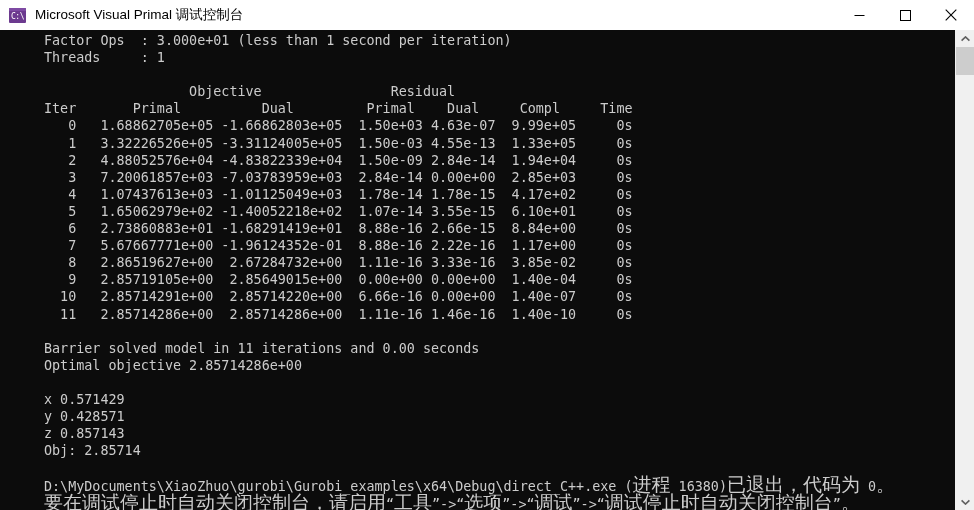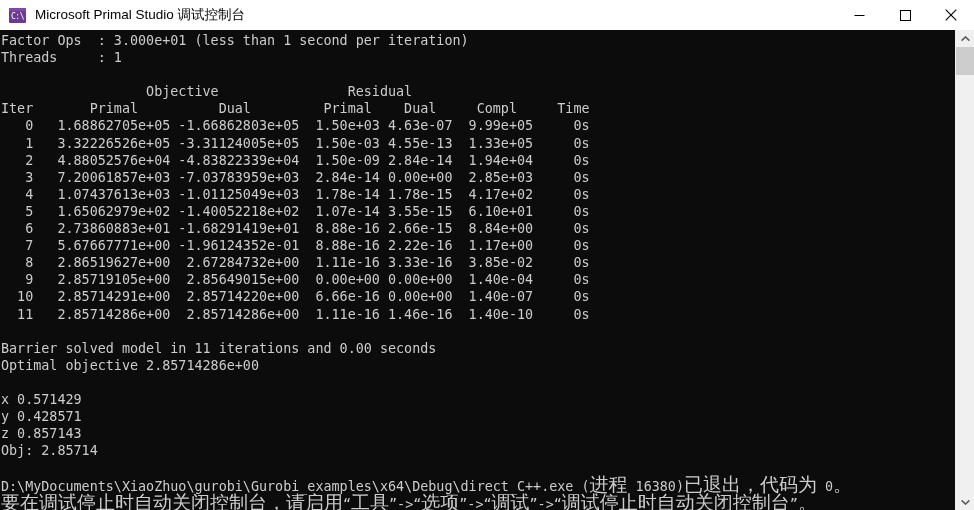--- a/index.html
+++ b/index.html
@@ -108,20 +108,21 @@
     line-height: 17.1px;
     white-space: pre;
     padding: 2px 0 0 1px;
     overflow: hidden;
     letter-spacing: 0px;
     min-width: 0;
   }
   #console-text .line {
     height: 17.1px;
     white-space: pre;
+    padding-left: 43px;
   }
   #console-text .cn {
     font-family: "DejaVu Sans", sans-serif;
     font-size: 19px;
   }
 
   
   #scrollbar {
     width: 18px;
     min-width: 18px;
@@ -159,21 +160,21 @@
 <body>
 
 <div id="window">
 
   <div id="titlebar">
     <div id="titlebar-left">
       <div id="app-icon">
         <div class="bar"></div>
         <div class="prompt">C:\</div>
       </div>
-      <div id="title-text">Microsoft Primal Studio 调试控制台</div>
+      <div id="title-text">Microsoft Visual Primal 调试控制台</div>
     </div>
     <div id="window-controls">
       <button class="winbtn">
         <span>
           <svg width="11" height="11" viewBox="0 0 11 11">
               <line x1="0.5" y1="5.5" x2="10.5" y2="5.5" stroke="#000000" stroke-width="1"></line>
             </svg>
         </span>
       </button>
       <button class="winbtn">

